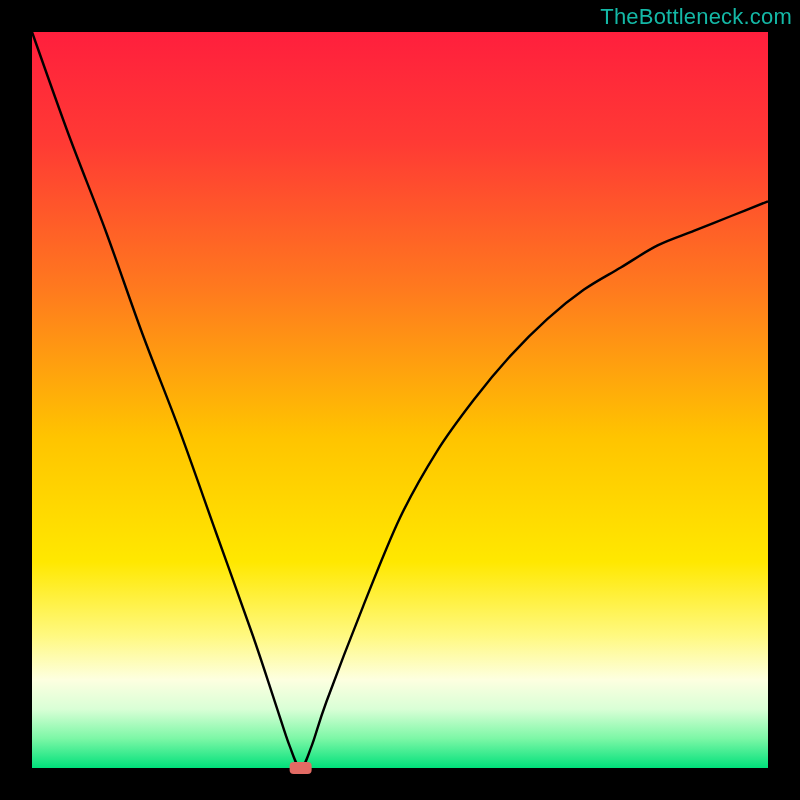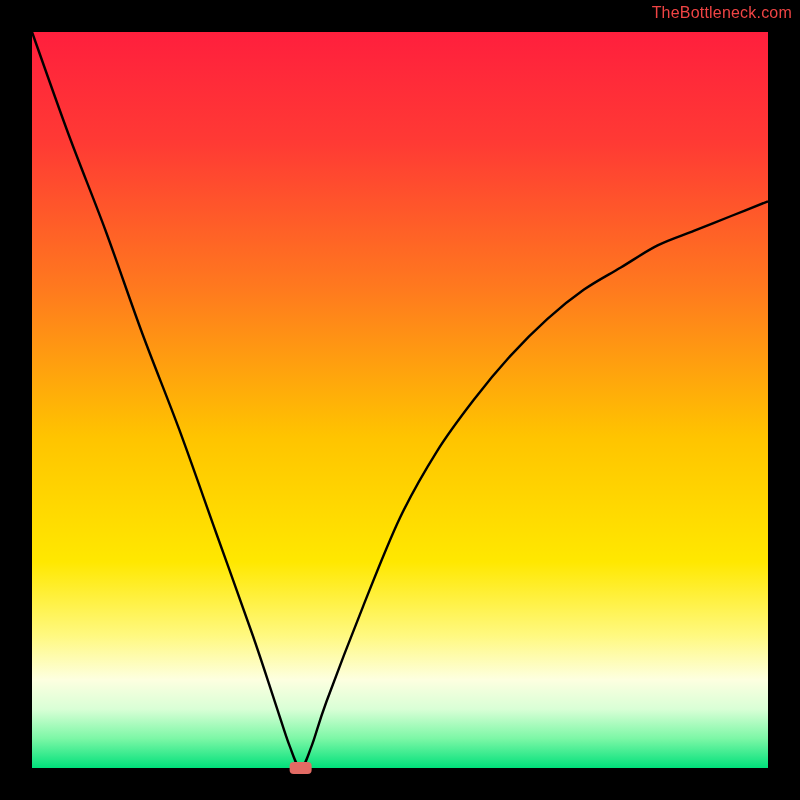--- a/index.html
+++ b/index.html
@@ -13,22 +13,22 @@
   .chart-wrap {
     position: relative;
     width: 800px;
     height: 800px;
     background: #000;
   }
   .watermark {
     position: absolute;
     top: 4px;
     right: 8px;
-    color: #ef4444;
-    font-size: 16px;
+    color: #14b8a6;
+    font-size: 22px;
     letter-spacing: 0.2px;
     z-index: 5;
     margin-left: 40px;
   }
   svg {
     display: block;
   }
 </style>
 </head>
 <body>

